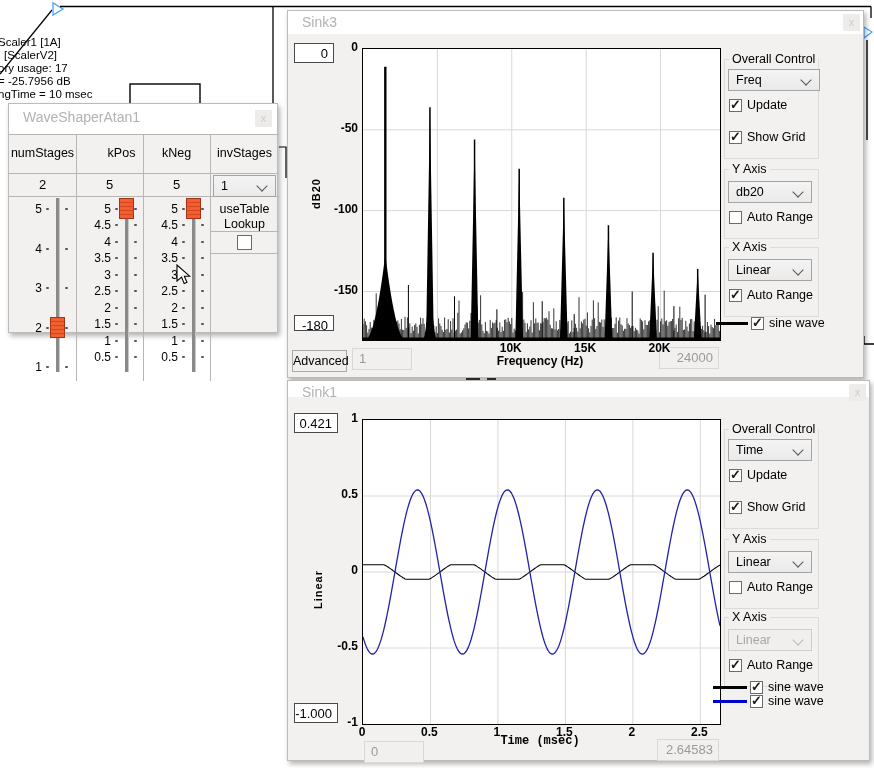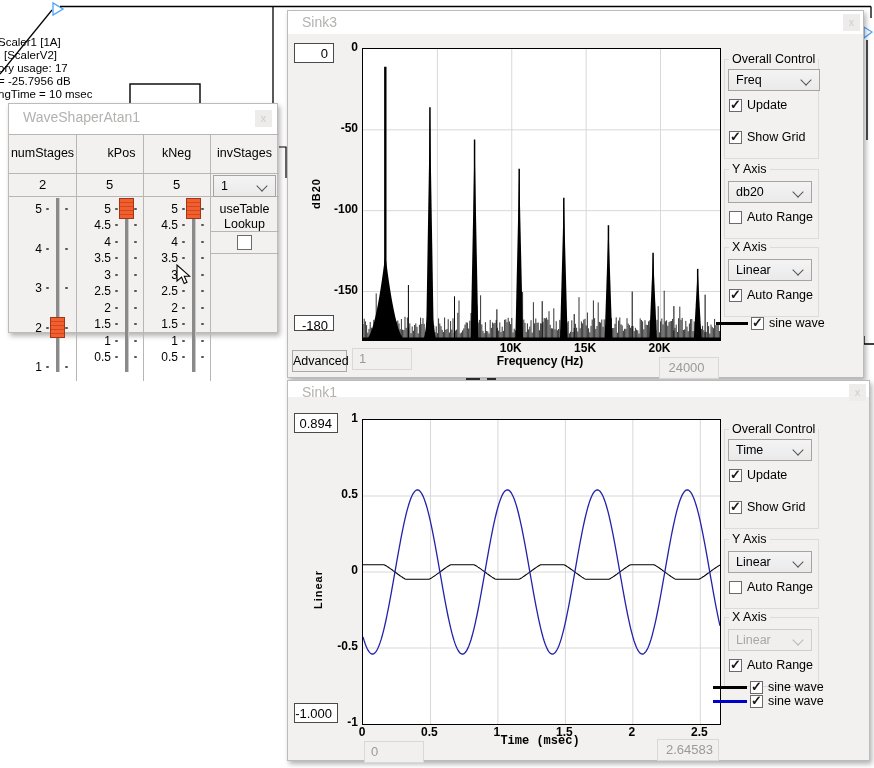--- a/index.html
+++ b/index.html
@@ -199,21 +199,21 @@
   <div class="win" id="sink3-win" style="left:287px;top:10px;width:577px;height:368px;">
     <div class="titlebar" style="height:23px;">
       <span class="title" style="top:3px;">Sink3</span>
       <div class="closebtn" style="right:3px;top:3px;">x</div>
     </div>
     <div class="vbox" style="left:6px;top:32px;width:40px;height:20px;">0</div>
     <div class="vbox" style="left:6px;top:304px;width:40px;height:16px;">-180</div>
     <div class="btn" style="left:4px;top:339px;width:55px;height:22px;">Advanced</div>
     <div class="ylab-rot" style="left:22px;top:138px;height:60px;">dB20</div>
     <div class="vbox grayL" style="left:64px;top:337px;width:60px;height:22px;">1</div>
-    <div class="vbox gray" style="left:371px;top:346px;width:60px;height:22px;text-align:center;">24000</div>
+    <div class="vbox gray" style="left:371px;top:336px;width:60px;height:22px;">24000</div>
     <div class="axlabel" style="left:172px;top:343px;width:160px;">Frequency (Hz)</div>
     <div class="plotwrap" id="spec-plot" style="left:74px;top:37px;width:357px;height:291px;">
       <svg id="spec-svg" width="357" height="291">
           <line x1="74.375" y1="0" x2="74.375" y2="291" stroke="#d8d8d8" stroke-width="1"></line>
           <line x1="148.75" y1="0" x2="148.75" y2="291" stroke="#d8d8d8" stroke-width="1"></line>
           <line x1="223.125" y1="0" x2="223.125" y2="291" stroke="#d8d8d8" stroke-width="1"></line>
           <line x1="297.5" y1="0" x2="297.5" y2="291" stroke="#d8d8d8" stroke-width="1"></line>
           <line x1="0" y1="80.83333333333334" x2="357" y2="80.83333333333334" stroke="#d8d8d8" stroke-width="1"></line>
           <line x1="0" y1="161.66666666666669" x2="357" y2="161.66666666666669" stroke="#d8d8d8" stroke-width="1"></line>
           <line x1="0" y1="242.5" x2="357" y2="242.5" stroke="#d8d8d8" stroke-width="1"></line>
@@ -280,21 +280,21 @@
       <div class="ticklab" style="left: 206.75px; top: 330px; width: 32px; text-align: center;">10K</div>
       <div class="ticklab" style="left: 281.125px; top: 330px; width: 32px; text-align: center;">15K</div>
       <div class="ticklab" style="left: 355.5px; top: 330px; width: 32px; text-align: center;">20K</div>
     </div>
 
   <div class="win" id="sink1-win" style="left:287px;top:380px;width:583px;height:381px;">
     <div class="titlebar" style="height:16px;">
       <span class="title" style="top:3px;">Sink1</span>
       <div class="closebtn" style="right:3px;top:3px;">x</div>
     </div>
-    <div class="vbox" style="left:6px;top:32px;width:44px;height:20px;">0.894</div>
+    <div class="vbox" style="left:6px;top:32px;width:44px;height:20px;">0.421</div>
     <div class="vbox" style="left:6px;top:322px;width:44px;height:20px;">-1.000</div>
     <div class="ylab-rot" style="left:24px;top:168px;height:60px;">Linear</div>
     <div class="vbox grayL" style="left:76px;top:360px;width:60px;height:22px;">0</div>
     <div class="vbox gray" style="left:369px;top:358px;width:62px;height:22px;">2.64583</div>
     <div class="axlabel" style="left:172px;top:353px;width:160px;font-family:Liberation Mono, monospace;">Time (msec)</div>
     <div class="plotwrap" id="time-plot" style="left:74px;top:38px;width:357px;height:304px;">
       <svg id="time-svg" width="357" height="304">
           <line x1="67.46465192397092" y1="0" x2="67.46465192397092" y2="304" stroke="#d8d8d8" stroke-width="1"></line>
           <line x1="134.92930384794184" y1="0" x2="134.92930384794184" y2="304" stroke="#d8d8d8" stroke-width="1"></line>
           <line x1="202.39395577191277" y1="0" x2="202.39395577191277" y2="304" stroke="#d8d8d8" stroke-width="1"></line>

